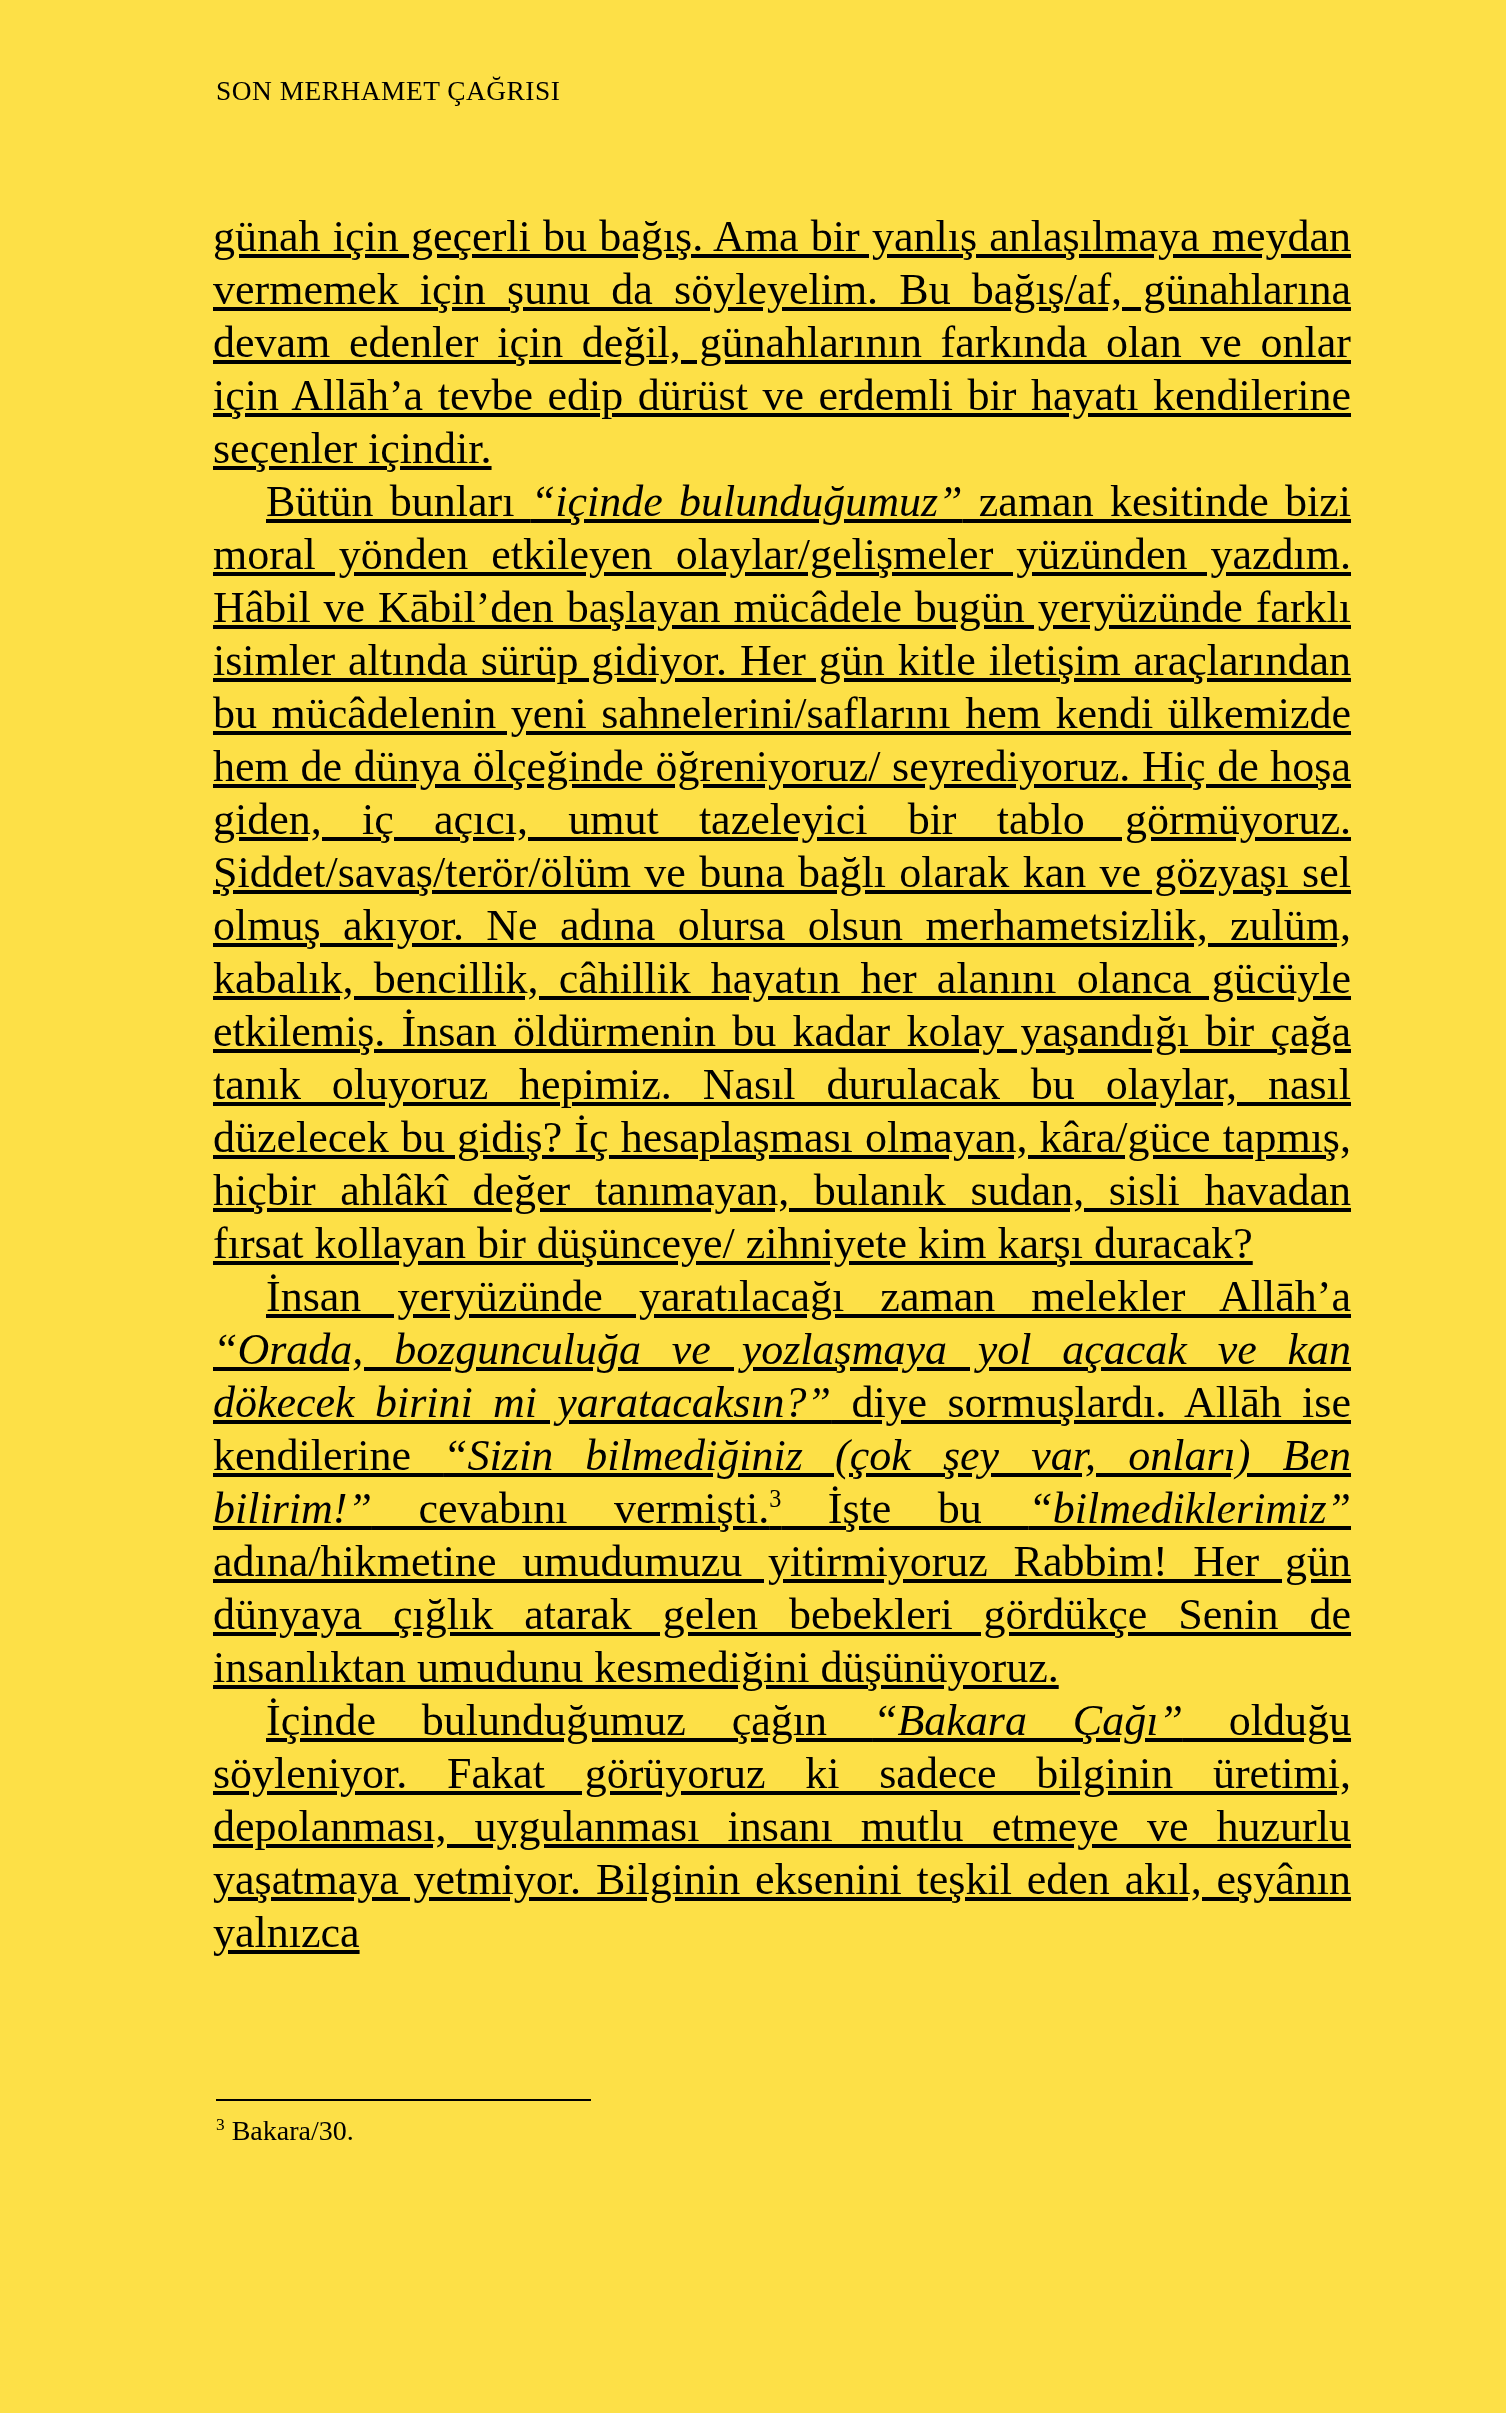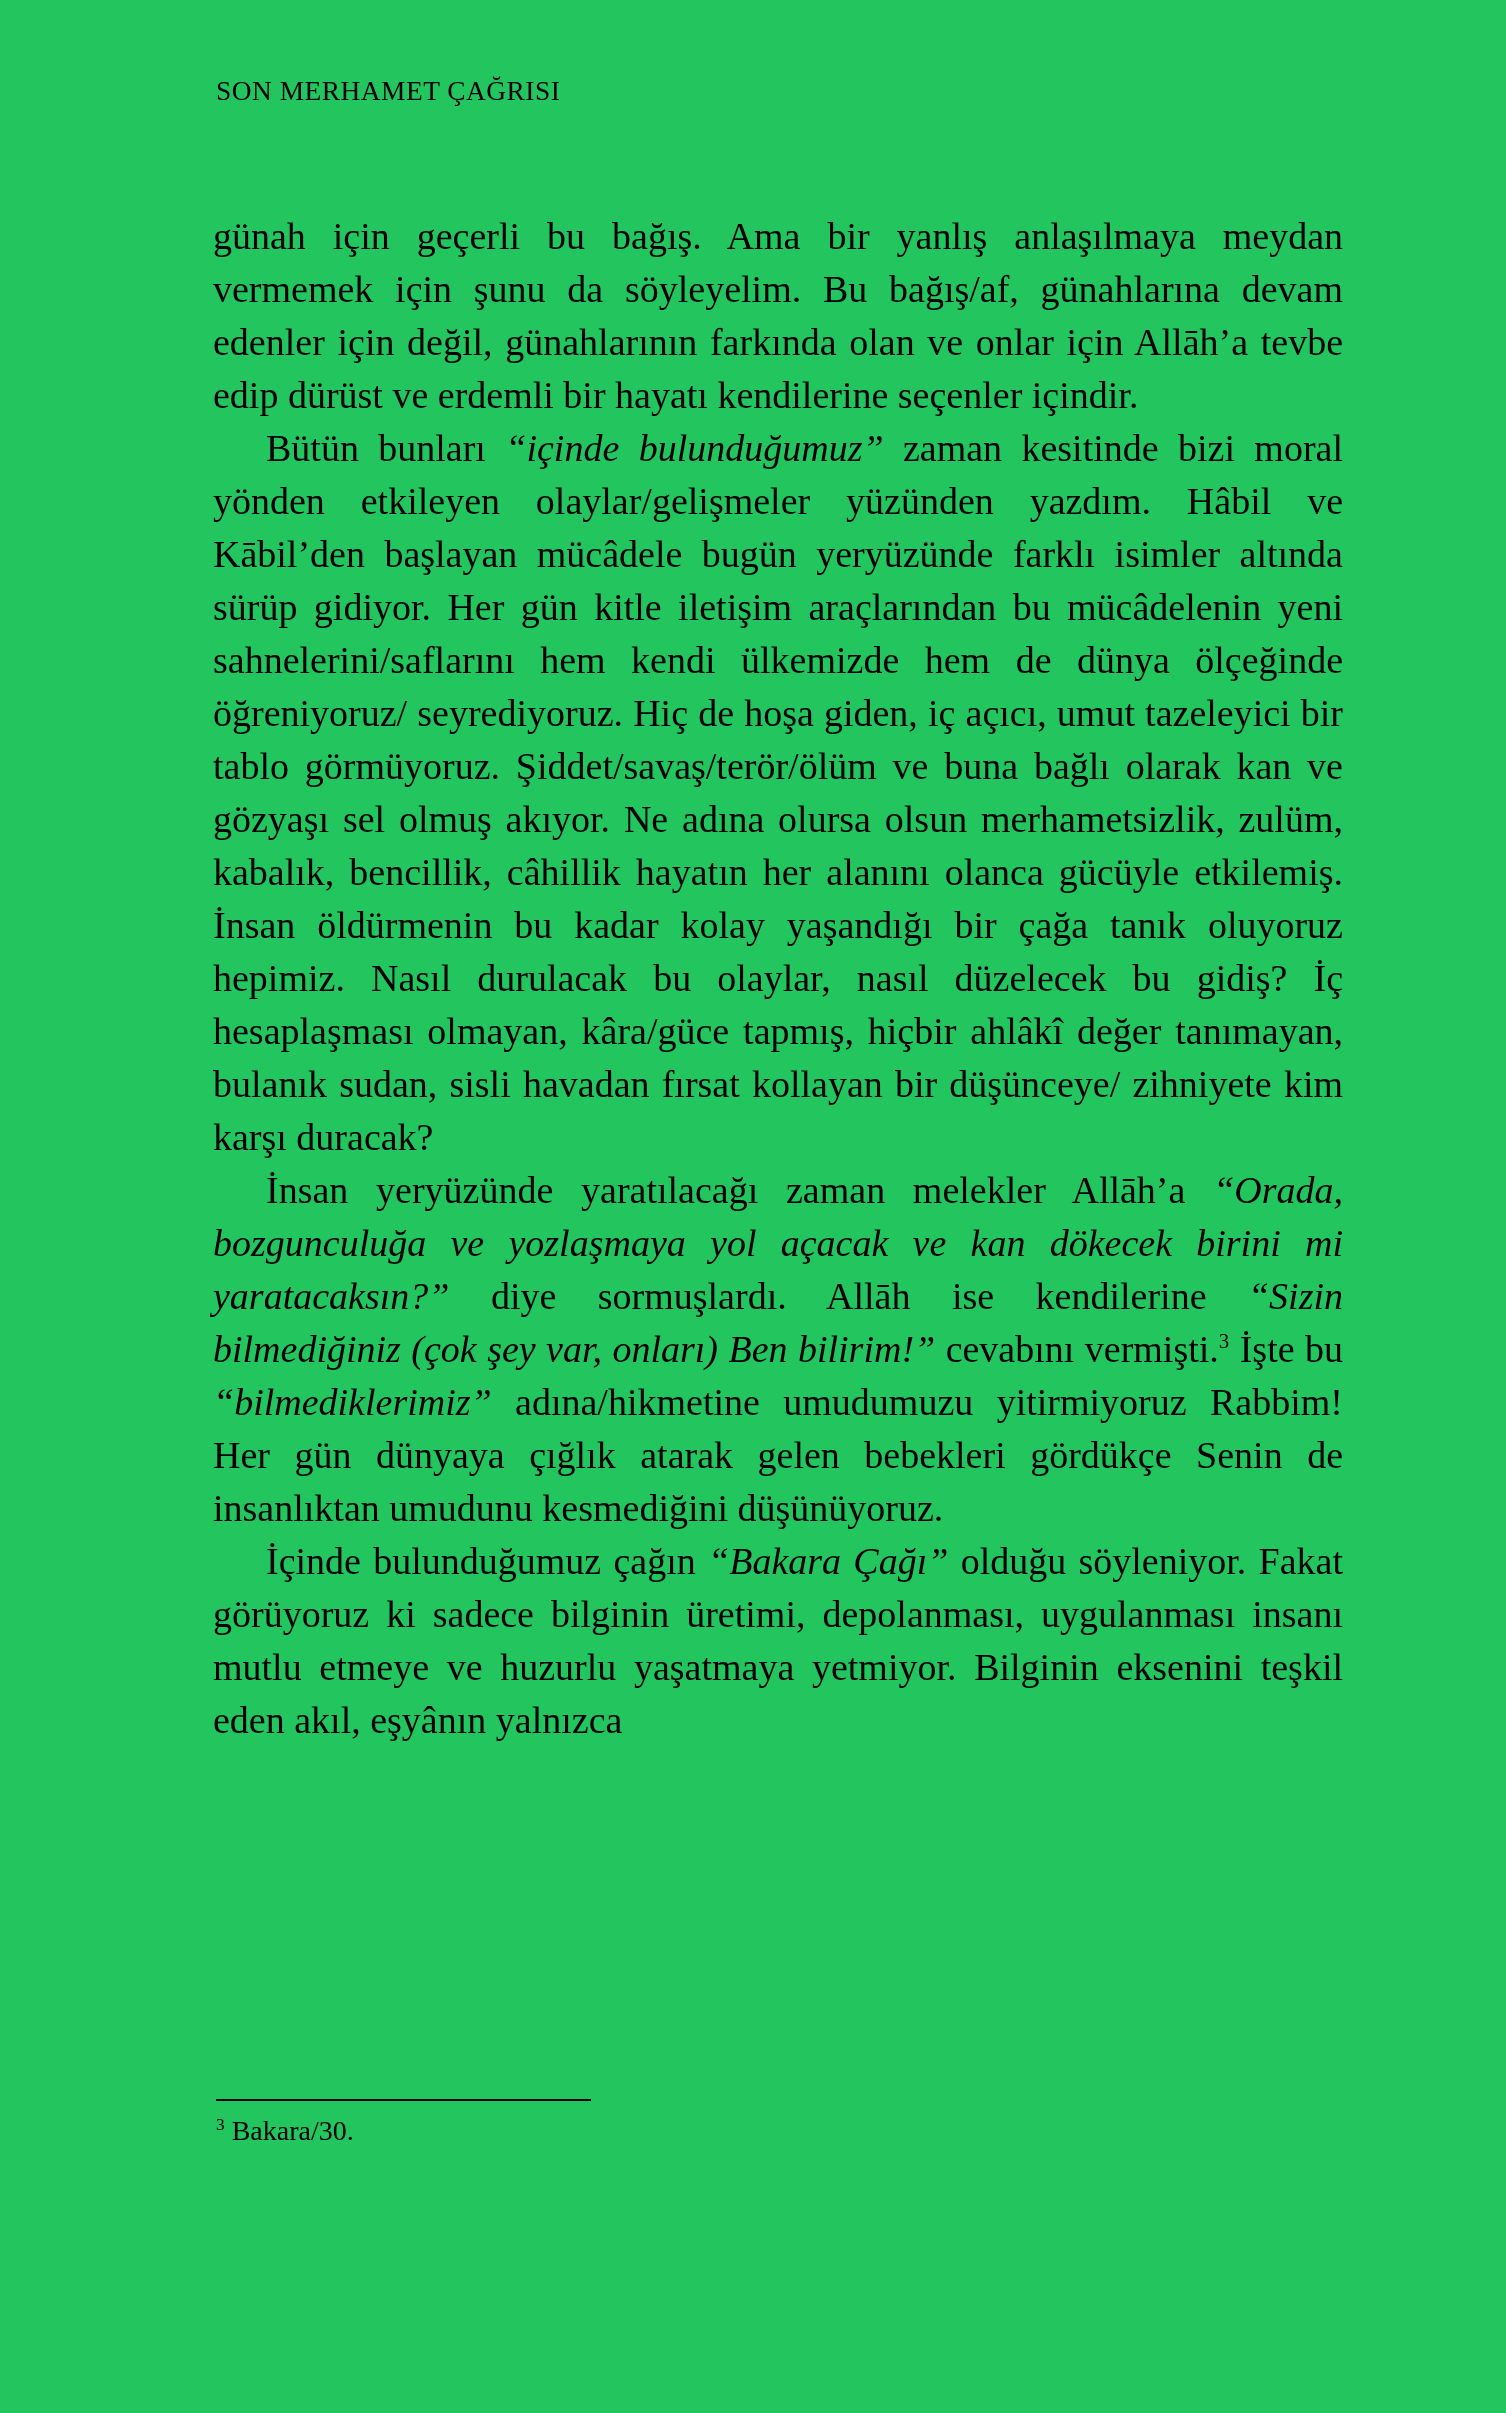--- a/index.html
+++ b/index.html
@@ -8,21 +8,21 @@
     background: #ffffff;
   }
   body {
     font-family: "Liberation Serif", "DejaVu Serif", serif;
     color: #000000;
   }
   #page {
     position: relative;
     width: 1507px;
     height: 2413px;
-    background: #22c55e;
+    background: #fde047;
     overflow: hidden;
     box-sizing: border-box;
   }
 
   
   #running-header {
     position: absolute;
     left: 216px;
     top: 78px;
     width: 1136px;
@@ -34,26 +34,27 @@
 
   
   #body-block {
     position: absolute;
     left: 213px;
     top: 210px;
     width: 1138px;
   }
 
   p.para {
-    margin: 0 8px 0 0;
-    font-size: 38px;
+    margin: 0 0 0 0;
+    font-size: 44px;
     line-height: 53px;
     text-align: justify;
     text-justify: inter-word;
     hyphens: none;
+    text-decoration: underline;
     -webkit-hyphens: none;
   }
   p.para.indent {
     text-indent: 53px;
   }
   
   i.q {
     font-style: italic;
   }
   sup.fn {

